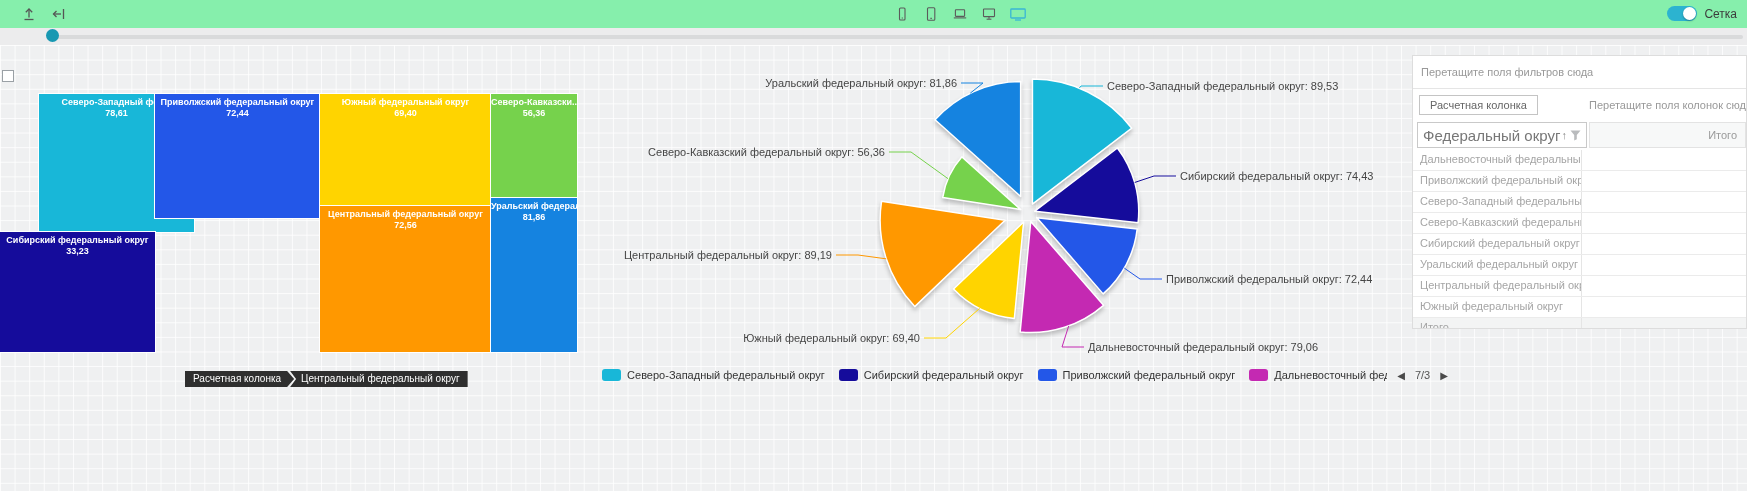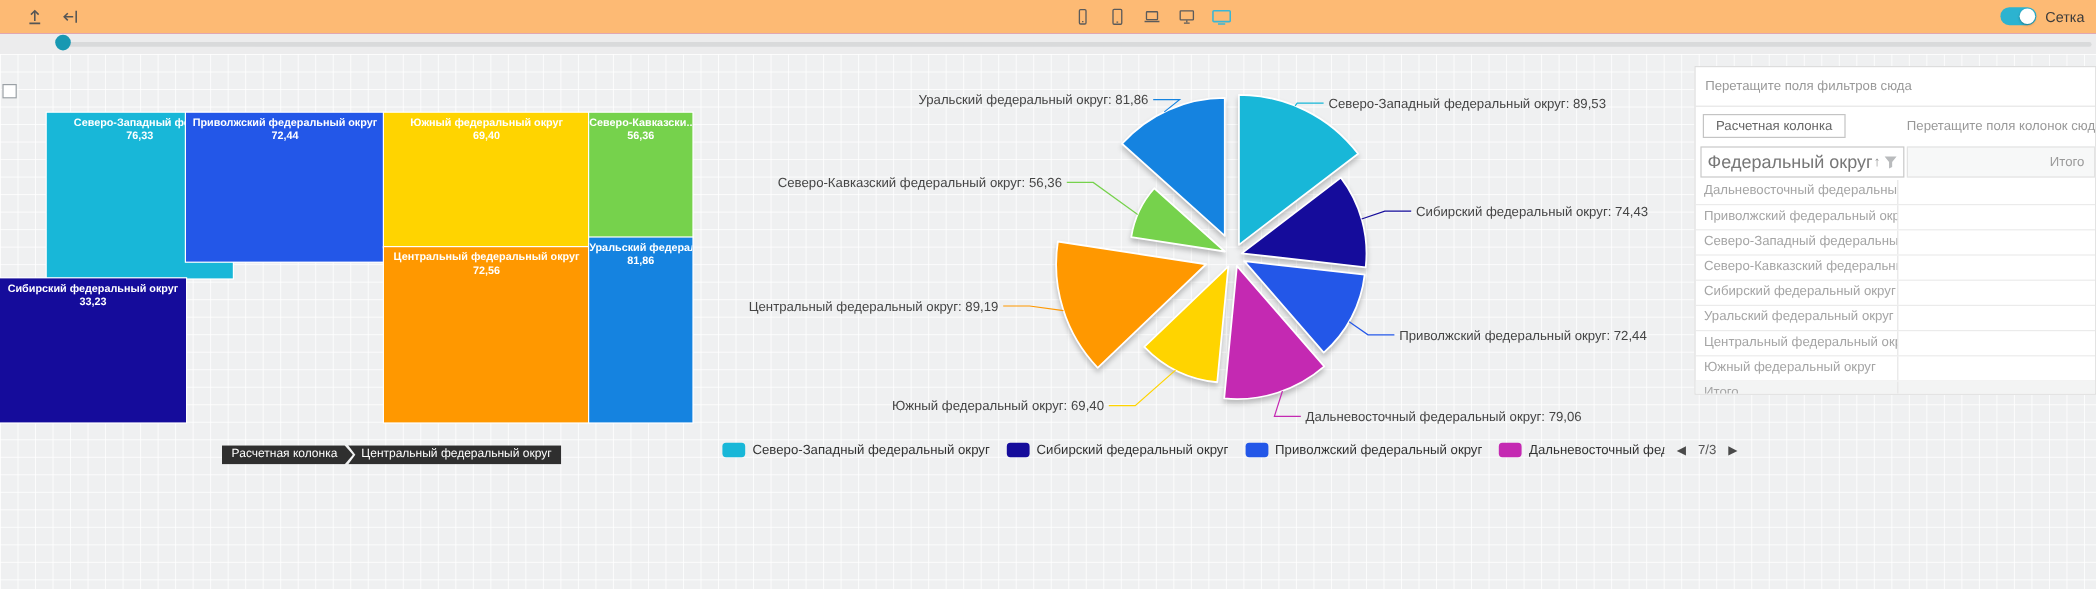--- a/index.html
+++ b/index.html
@@ -1,19 +1,19 @@
 <!DOCTYPE html>
 <html><head>
 <meta charset="utf-8">
 <style>
   html,body{margin:0;padding:0;background:#fff;font-family:"Liberation Sans",sans-serif;}
   .root{position:relative;width:1747px;height:491px;overflow:hidden;background:#eff0f1;}
 
   
-  .toolbar{position:absolute;left:0;top:0;width:1747px;height:28px;background:#fdba74;border-bottom:5px solid #a21caf;}
+  .toolbar{position:absolute;left:0;top:0;width:1747px;height:28px;background:#86efac;border-bottom:5px solid #a21caf;}
   .tb-icon{position:absolute;top:5px;width:18px;height:18px;cursor:pointer;}
   .tb-export{left:20px;}
   .tb-collapse{left:50px;}
   .devices{position:absolute;left:893px;top:5px;display:flex;gap:11px;align-items:center;}
   .dev{width:18px;height:18px;display:inline-flex;align-items:center;justify-content:center;cursor:pointer;}
   .grid-toggle{position:absolute;right:10px;top:6px;display:flex;align-items:center;gap:7px;}
   .switch{position:relative;width:30px;height:15px;border-radius:8px;background:#2cb3d0;cursor:pointer;}
   .switch .knob{position:absolute;right:1px;top:1px;width:13px;height:13px;border-radius:50%;background:#fff;box-shadow:0 1px 2px rgba(0,0,0,.3);}
   .grid-toggle .glabel{font-size:12px;color:#3c3c3c;}
 
@@ -157,21 +157,21 @@
     <span class="zb-thumb" data-name="width-slider-thumb"></span>
   </div>
 
   <div class="canvas" data-name="dashboard-canvas">
 
     <span class="widget-icon" data-name="widget-handle-icon"></span>
 
     <div class="treemap" data-name="treemap">
         <div class="tile" data-name="treemap-tile" style="left: 0%; top: 0%; width: 26.86%; height: 53.49%; background: rgb(24, 183, 216); margin-left: 39px;">
           <div class="tname" data-name="treemap-tile-label">Северо-Западный фед...</div>
-          <div class="tval" data-name="treemap-tile-value">76,33</div>
+          <div class="tval" data-name="treemap-tile-value">78,61</div>
         </div>
         <div class="tile" data-name="treemap-tile" style="left: 26.86%; top: 0%; width: 28.6%; height: 48.06%; background: rgb(35, 87, 232);">
           <div class="tname" data-name="treemap-tile-label">Приволжский федеральный округ</div>
           <div class="tval" data-name="treemap-tile-value">72,44</div>
         </div>
         <div class="tile" data-name="treemap-tile" style="left: 55.46%; top: 0%; width: 29.64%; height: 43.41%; background: rgb(255, 212, 0);">
           <div class="tname" data-name="treemap-tile-label">Южный федеральный округ</div>
           <div class="tval" data-name="treemap-tile-value">69,40</div>
         </div>
         <div class="tile" data-name="treemap-tile" style="left: 85.1%; top: 0%; width: 14.9%; height: 40.31%; background: rgb(118, 210, 76);">

